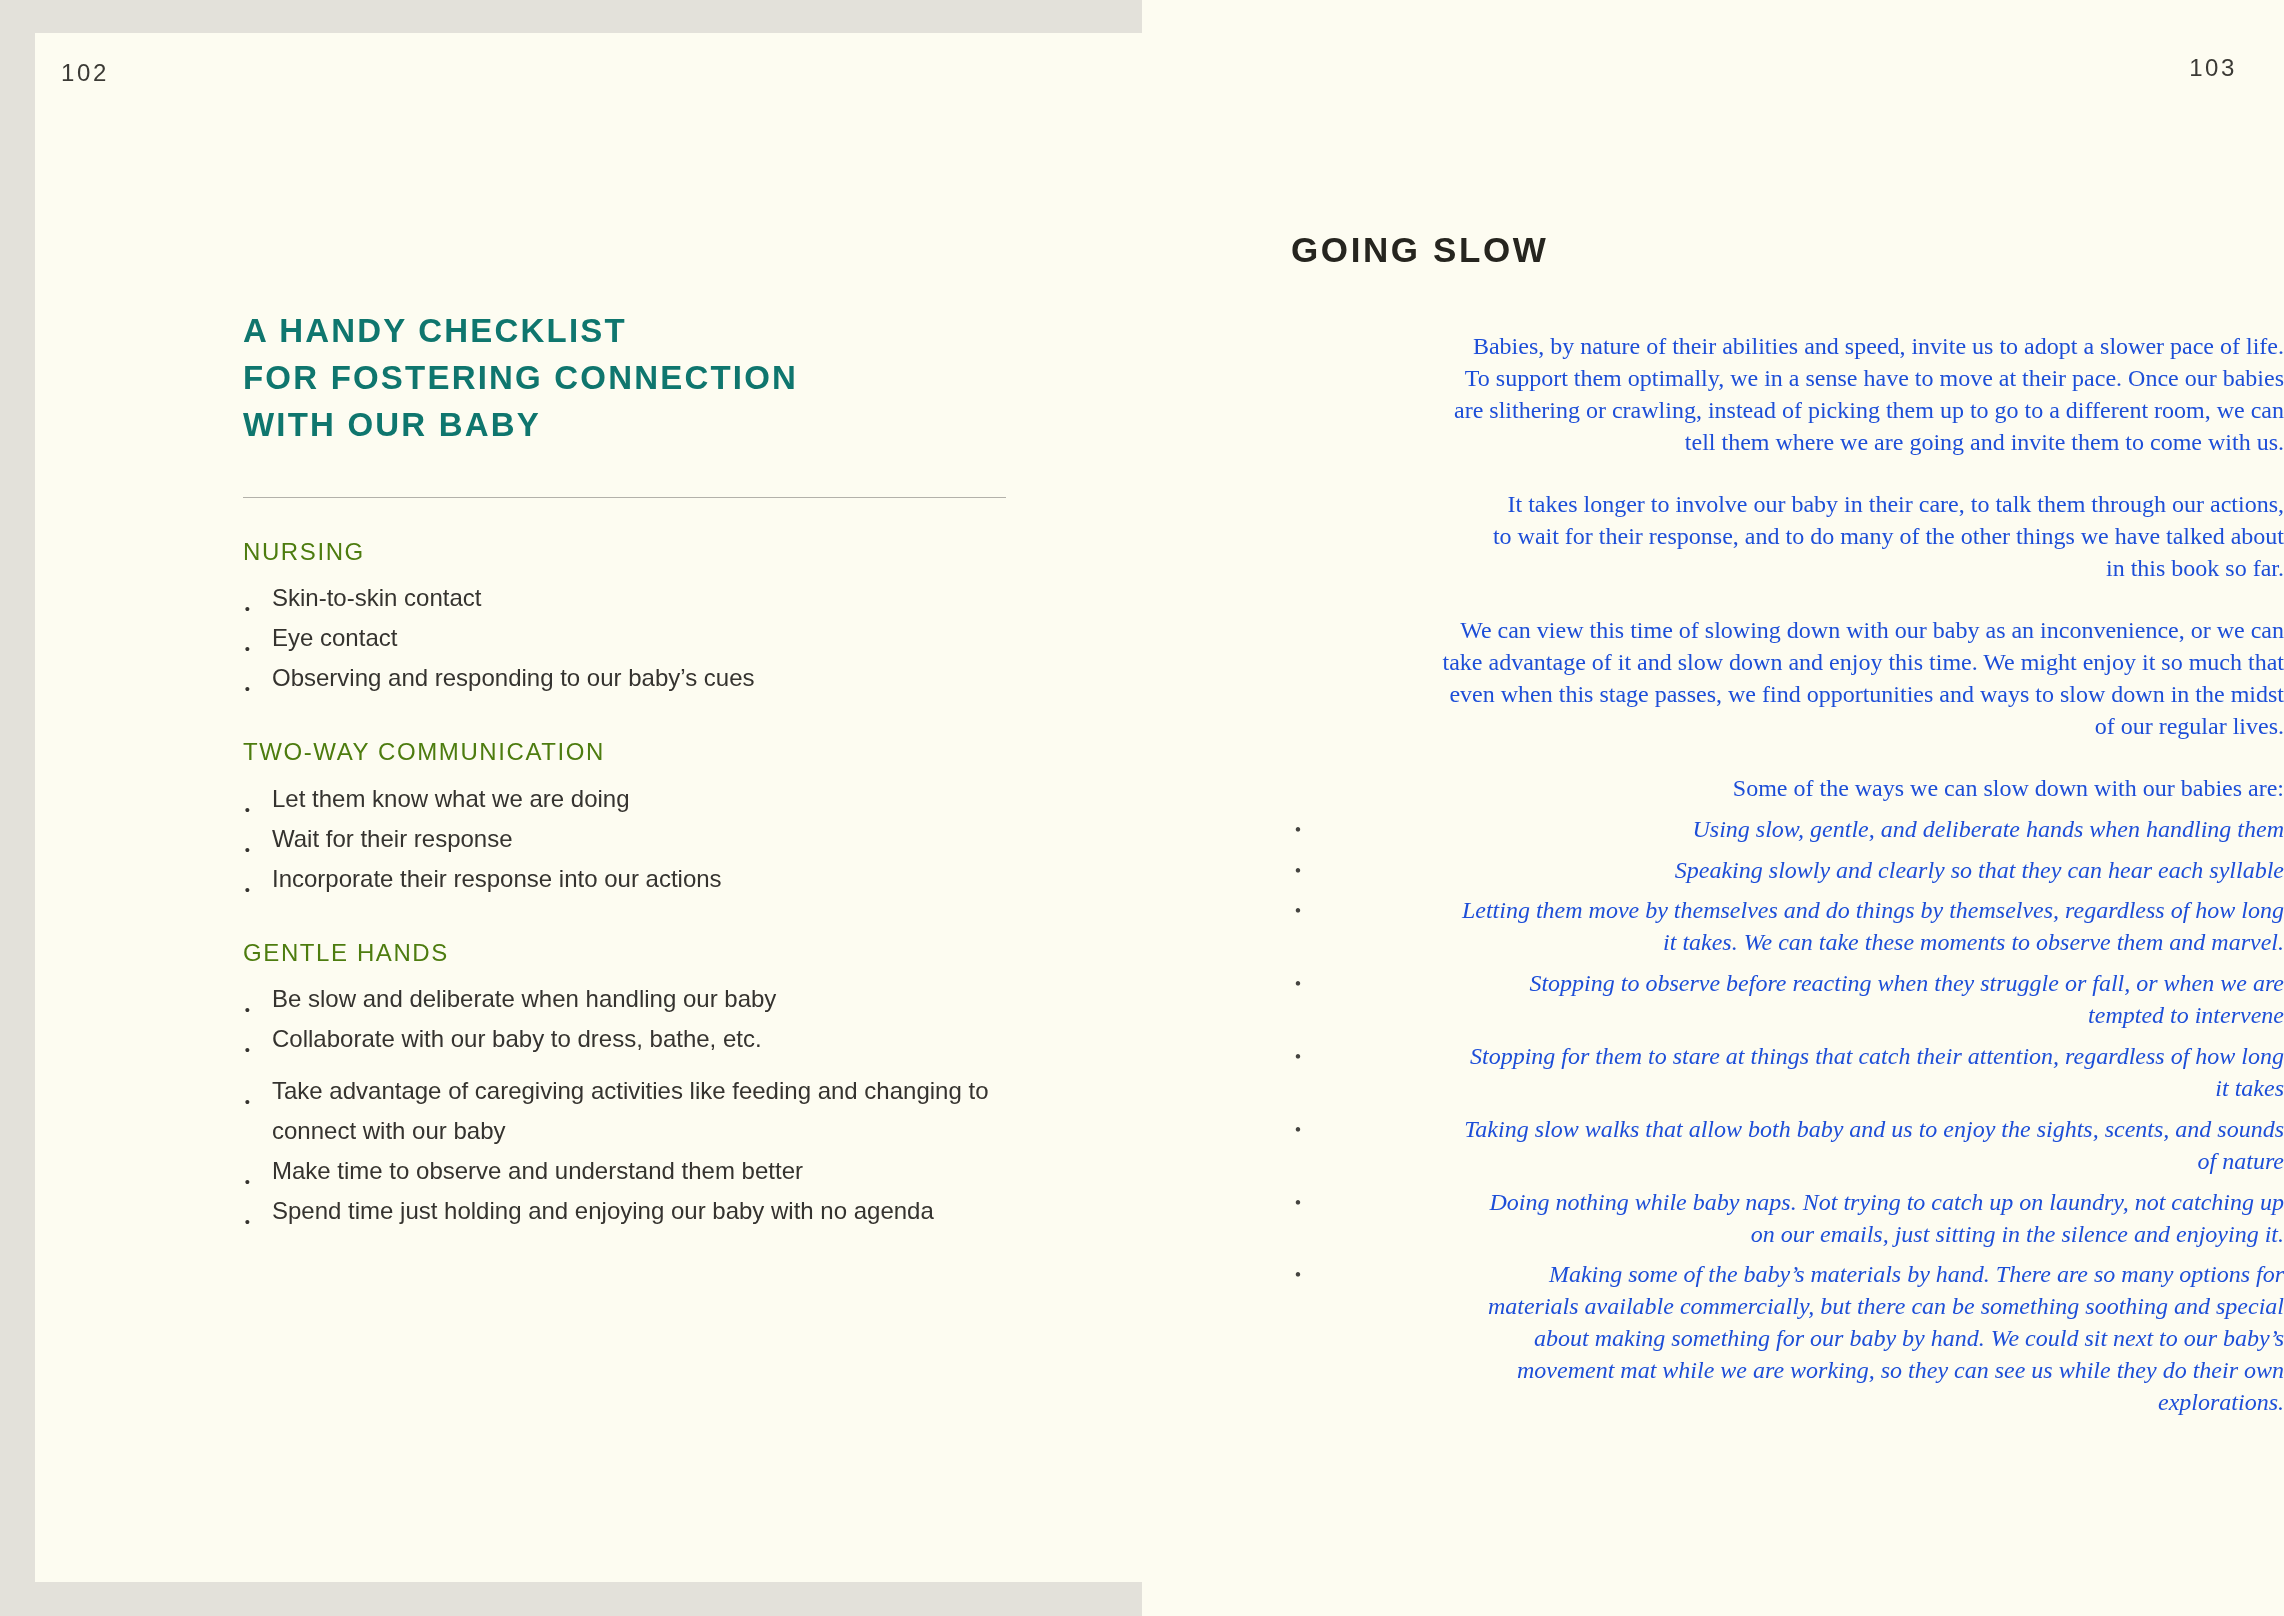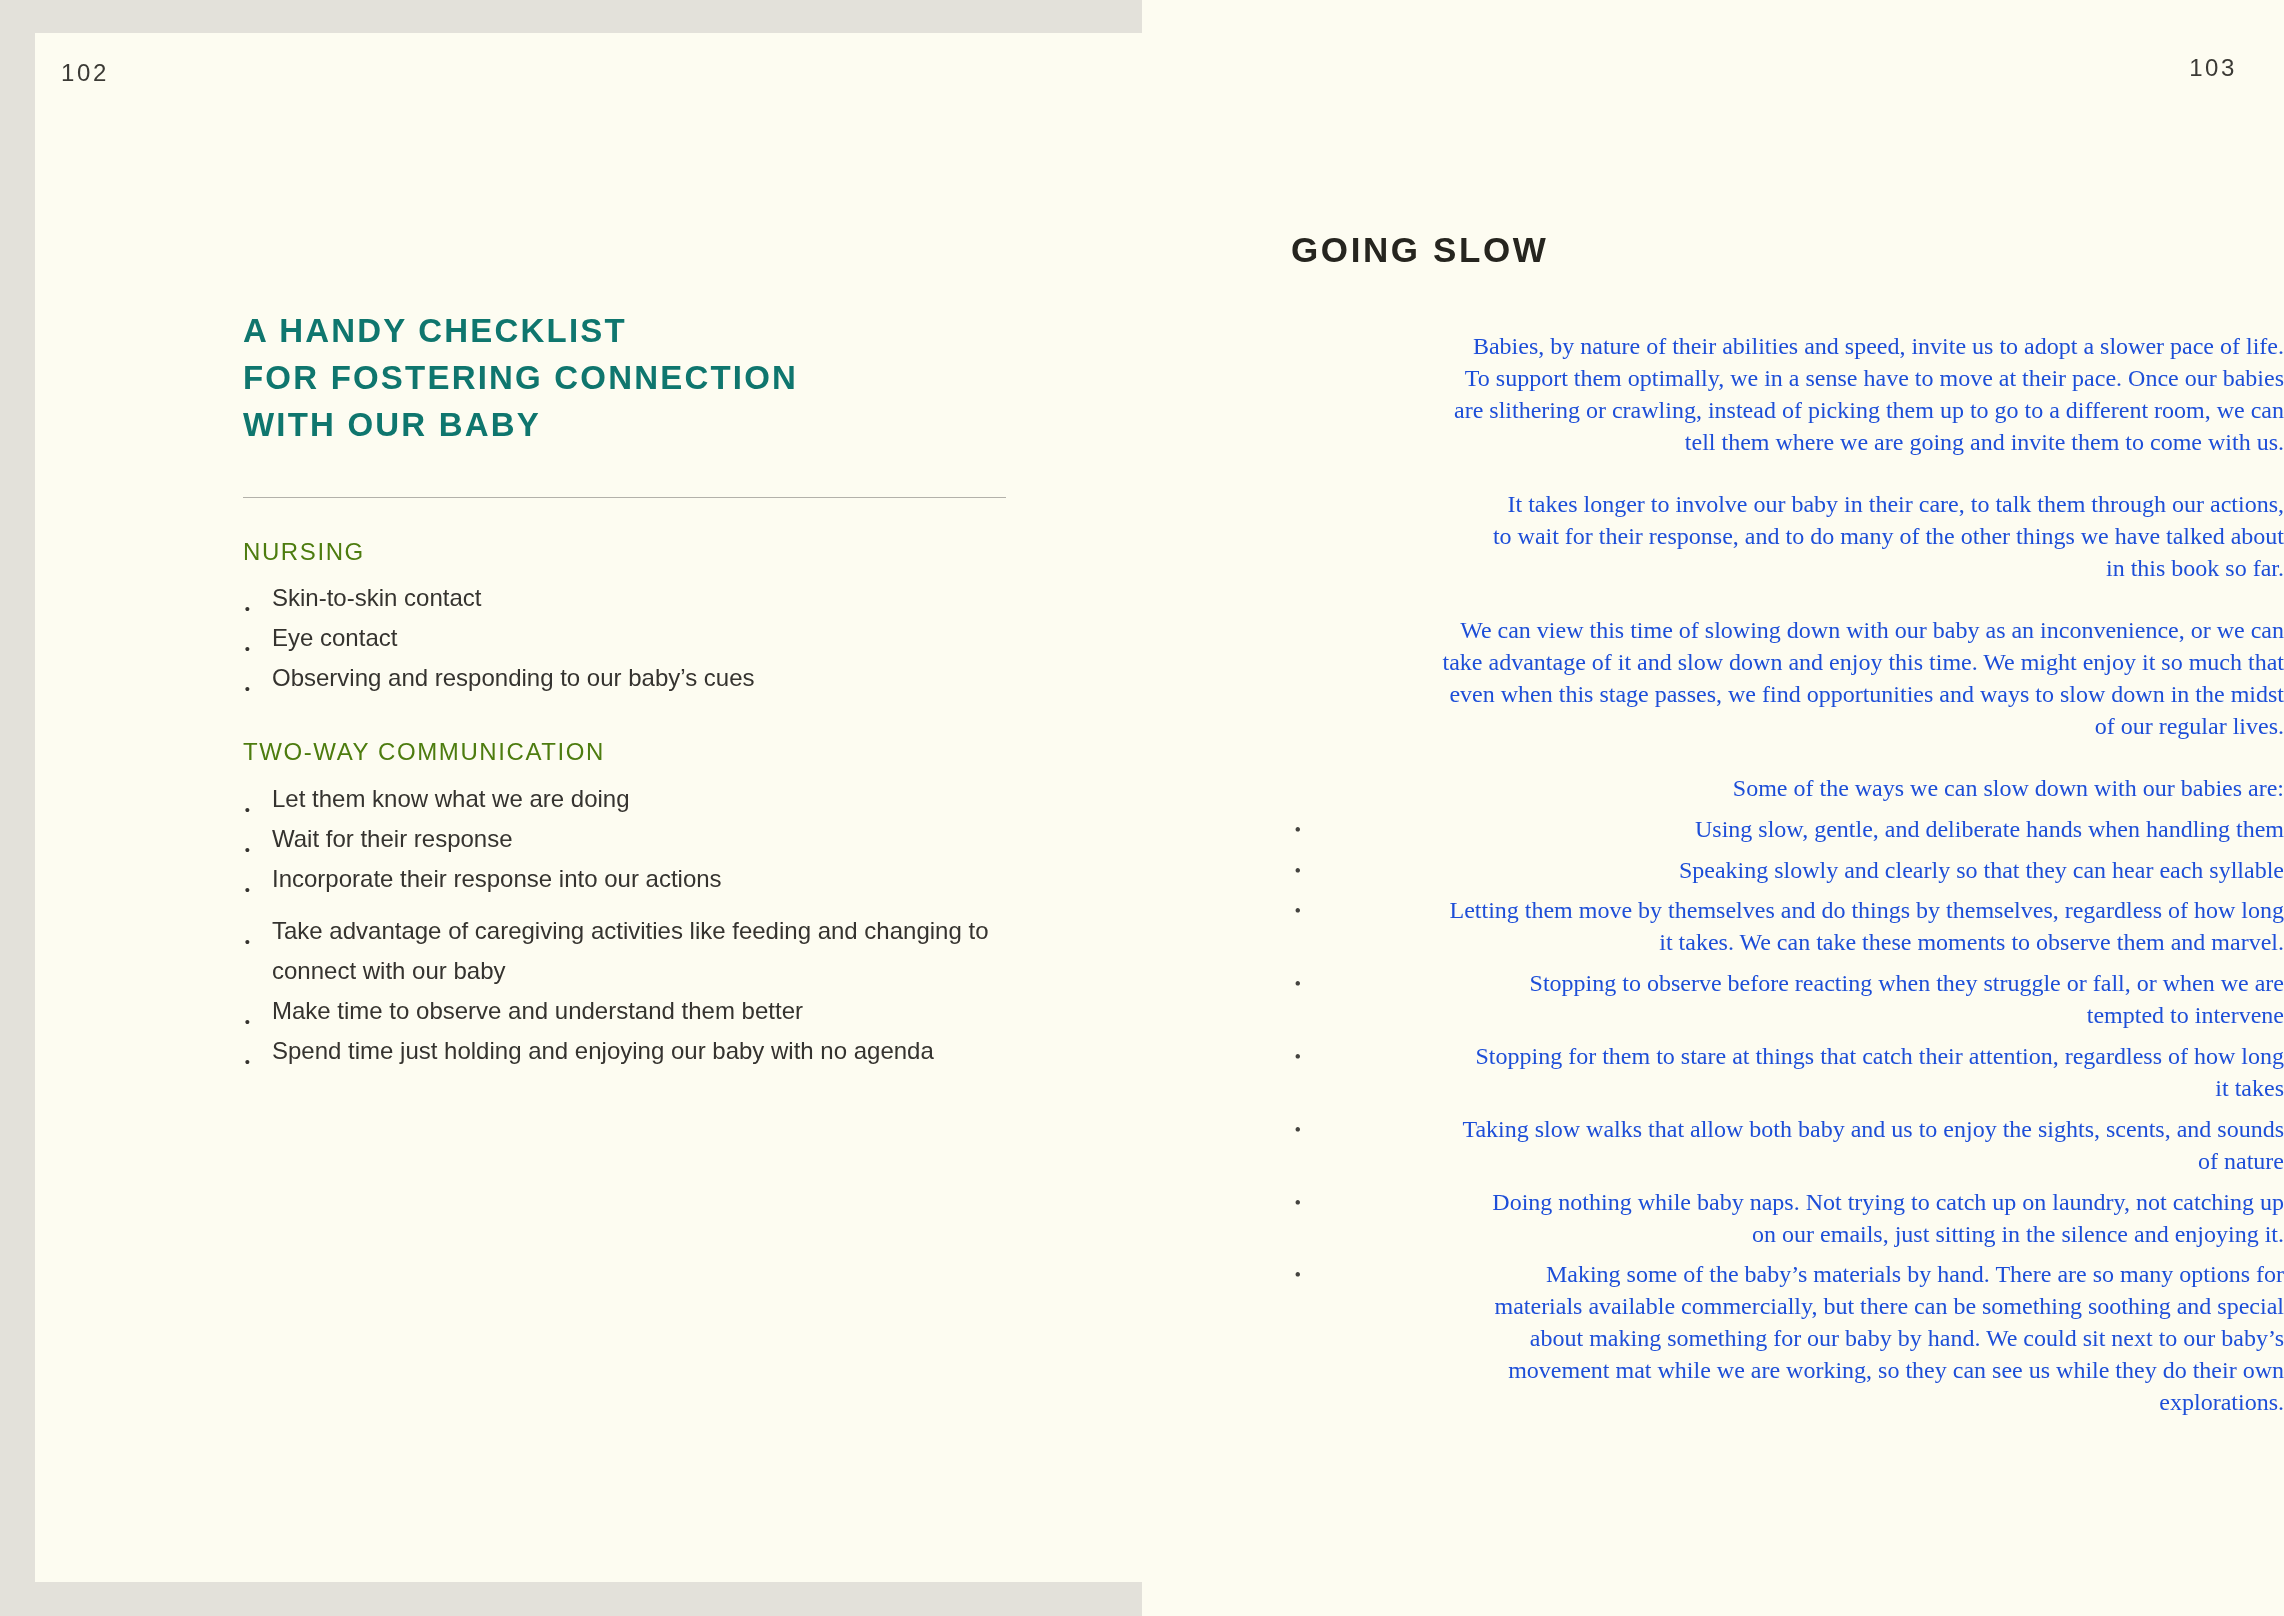--- a/index.html
+++ b/index.html
@@ -120,20 +120,21 @@
   p.body-paragraph {
     margin: 30px 0 0 0;
     white-space: pre-line;
   }
   p.body-paragraph.first { margin-top: 60px; }
   p.list-intro { margin: 30px 0 0 0; }
   ul.slow-list {
     list-style: none;
     margin: 7px 0 0 0;
     padding: 0;
+    font-style: italic;
   }
   ul.slow-list li {
     position: relative;
     padding-left: 30px;
     margin-top: 8.8px;
     white-space: pre-line;
   }
   ul.slow-list li::before {
     content: "\2022";
     position: absolute;
@@ -173,20 +174,27 @@
 
         <section>
           <h2 class="section-heading">TWO-WAY COMMUNICATION</h2>
           <ul class="checklist">
             <li>Let them know what we are doing</li>
             <li>Wait for their response</li>
             <li>Incorporate their response into our actions</li>
           </ul>
         </section>
 
+        <section>
+          <h2 class="section-heading">GENTLE HANDS</h2>
+          <ul class="checklist">
+            <li>Be slow and deliberate when handling our baby</li>
+            <li>Collaborate with our baby to dress, bathe, etc.</li>
+          </ul>
+        </section>
 
         <section>
           <ul class="checklist">
             <li>Take advantage of caregiving activities like feeding and changing to
 connect with our baby</li>
             <li>Make time to observe and understand them better</li>
             <li>Spend time just holding and enjoying our baby with no agenda</li>
           </ul>
         </section>
       </div>

